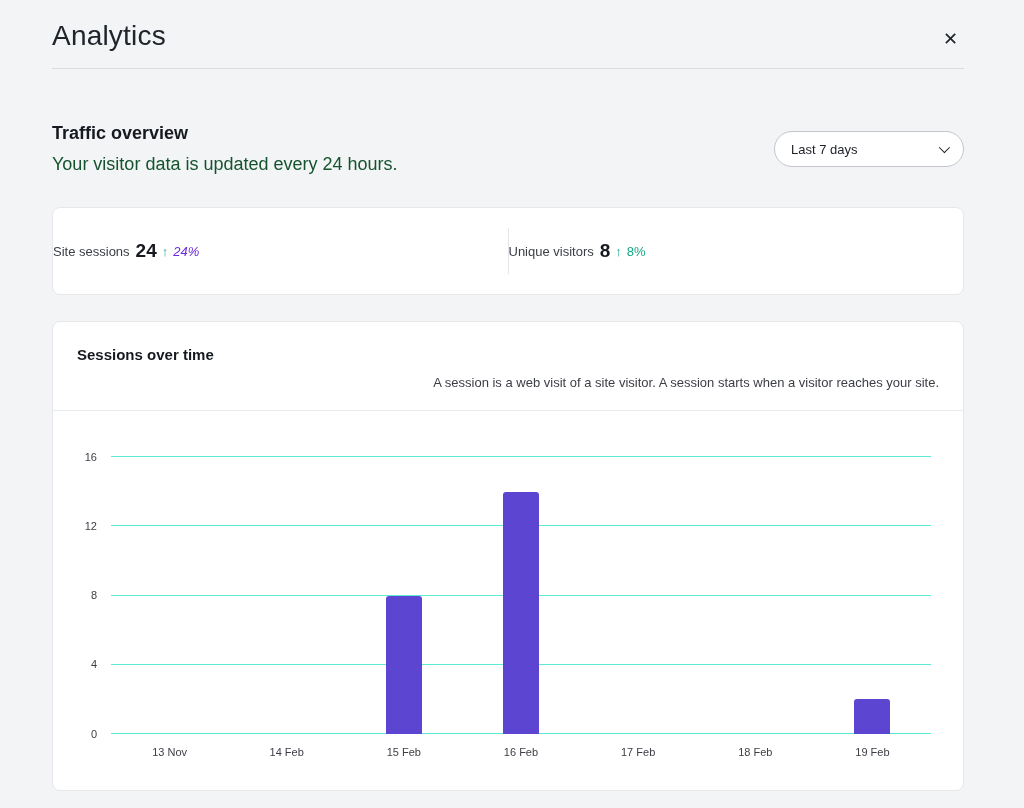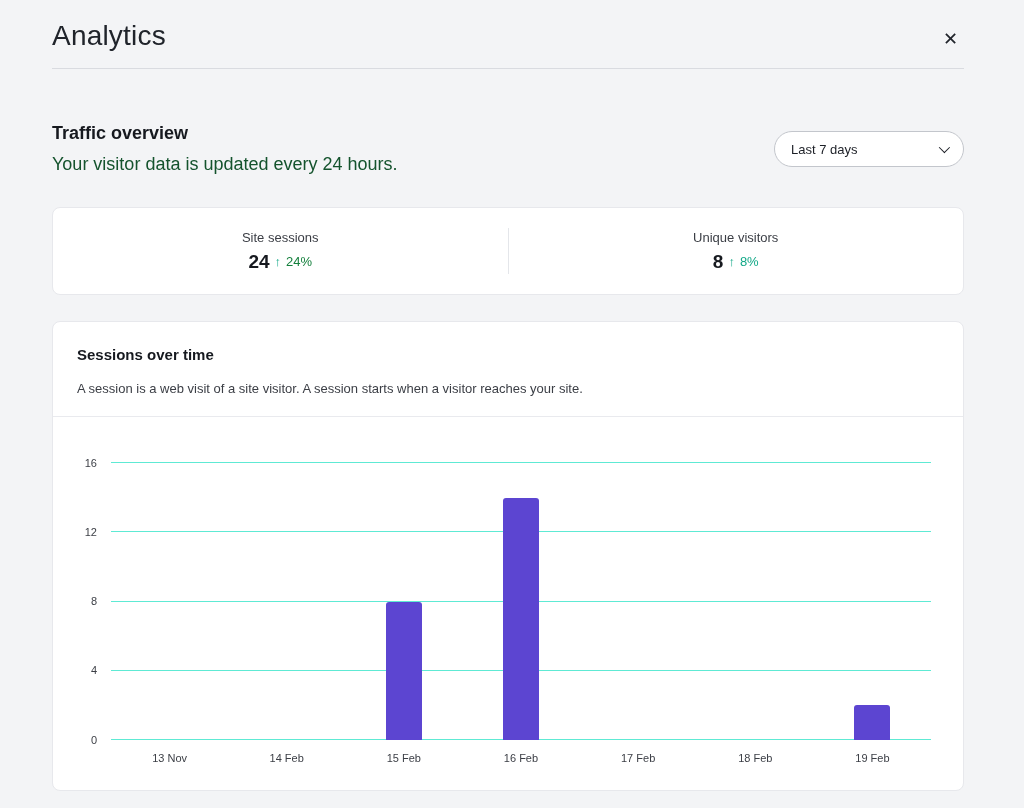--- a/index.html
+++ b/index.html
@@ -93,21 +93,20 @@
   
   .stats-card {
     margin-top: 32px;
     height: 88px;
     display: flex;
     align-items: center;
   }
   .stat {
     flex: 1;
     display: flex;
-    flex-direction: column;
     align-items: center;
     gap: 6px;
   }
   .stat-label { font-size: 13px; color: #3b3e45; }
   .stat-value-row {
     display: flex;
     align-items: center;
     gap: 5px;
   }
   .stat-value { font-size: 19px; font-weight: 600; color: #16191f; }
@@ -124,21 +123,21 @@
     margin-top: 26px;
     height: 470px;
     display: flex;
     flex-direction: column;
   }
   .chart-card-header {
     padding: 24px 24px 20px 24px;
     border-bottom: 1px solid #e9eaee;
   }
   .chart-title { font-size: 15px; font-weight: 700; color: #16191f; }
-  .chart-desc { font-size: 13px; color: #3b3e45; margin-top: 18px; }
+  .chart-desc { font-size: 13px; color: #3b3e45; margin-top: 12px; text-align: right; }
 
   .chart-area {
     flex: 1;
     padding: 46px 32px 14px 58px;
   }
   .chart-plot {
     position: relative;
     height: 277px;
   }
   .gridline {
@@ -207,21 +206,21 @@
       <span class="chevron-down"></span>
     </div>
   </div>
 
   <div class="card stats-card">
     <div class="stat">
       <span class="stat-label">Site sessions</span>
       <span class="stat-value-row">
         <span class="stat-value">24</span>
         <span class="stat-arrow teal" style="color: rgb(17, 168, 135);">↑</span>
-        <span class="stat-change teal" style="color: #15803d;">24%</span>
+        <span class="stat-change teal" style="color: #6d28d9; font-style: italic;">24%</span>
       </span>
     </div>
     <div class="stat-divider"></div>
     <div class="stat">
       <span class="stat-label">Unique visitors</span>
       <span class="stat-value-row">
         <span class="stat-value">8</span>
         <span class="stat-arrow teal" style="color: rgb(17, 168, 135);">↑</span>
         <span class="stat-change teal" style="color: rgb(17, 168, 135);">8%</span>
       </span>

